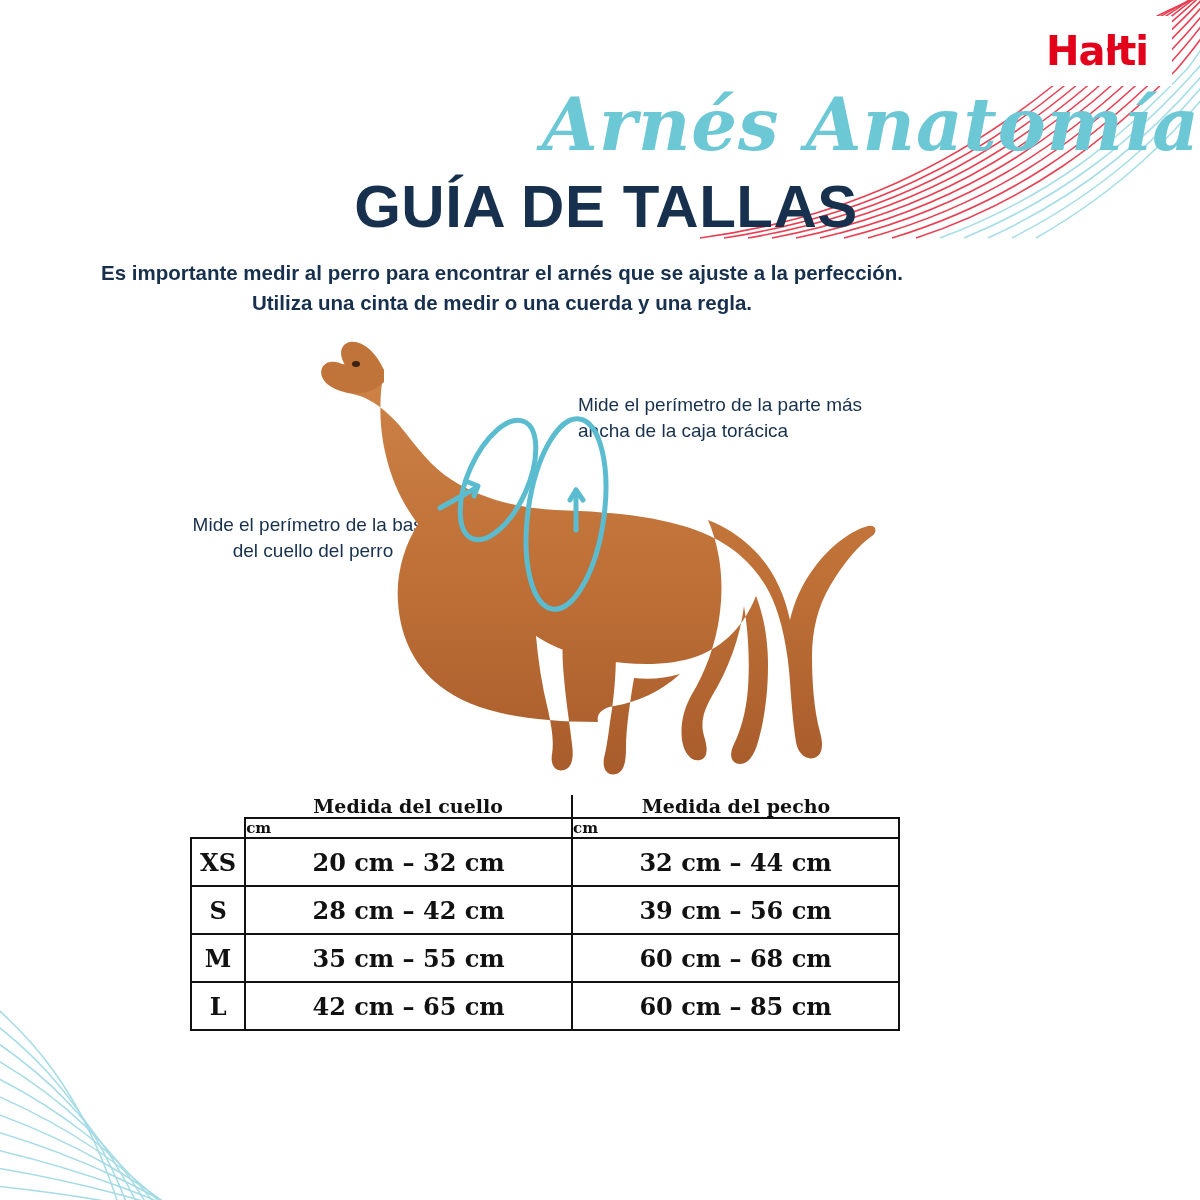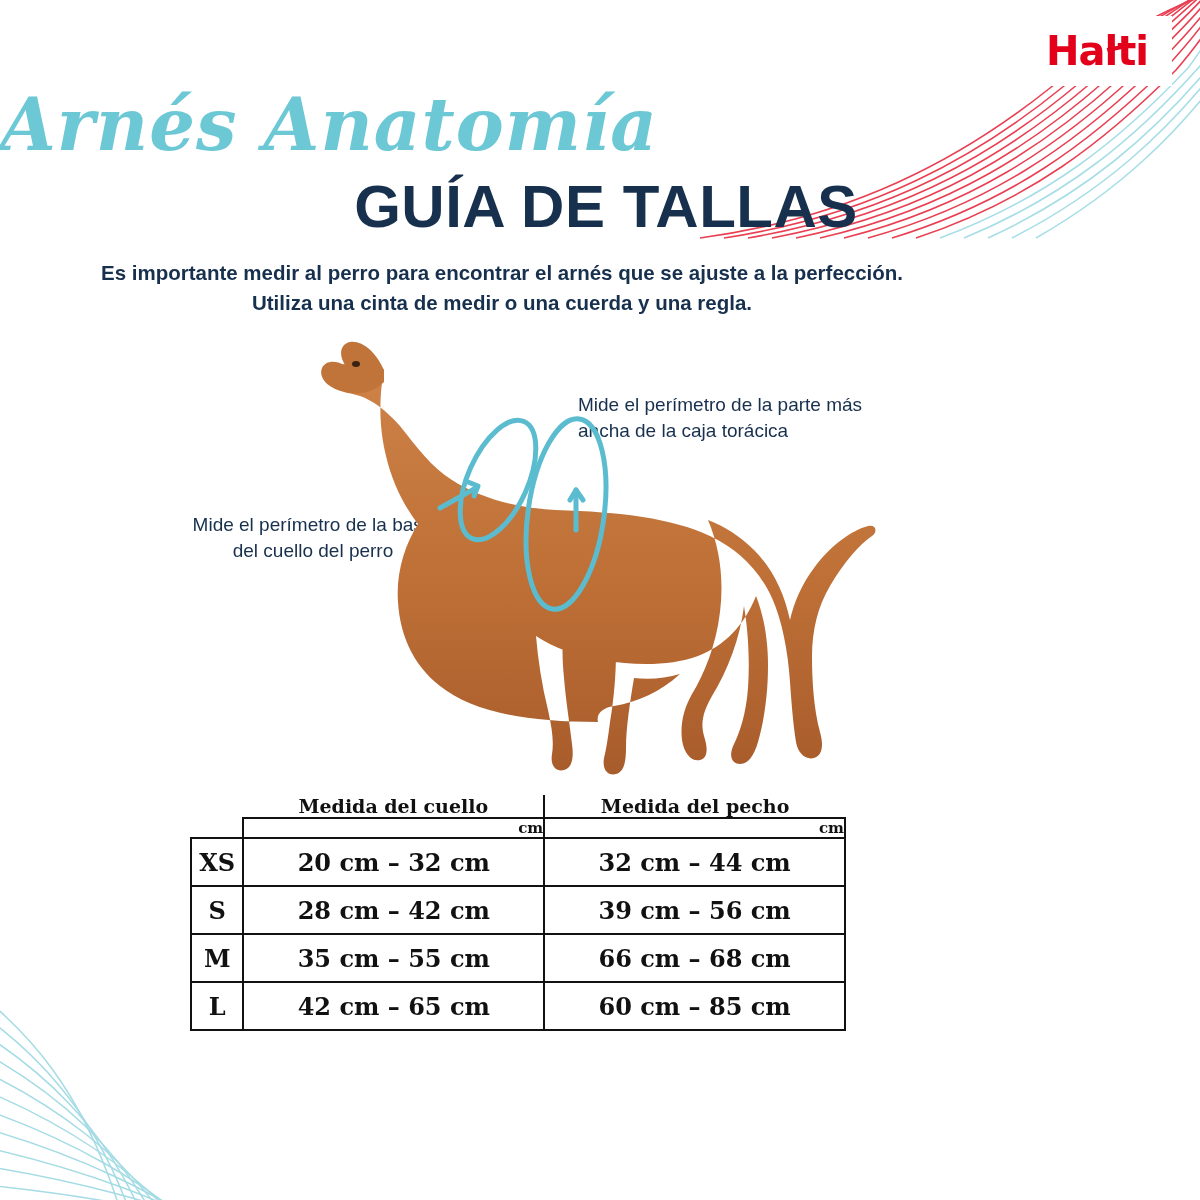--- a/index.html
+++ b/index.html
@@ -42,21 +42,21 @@
     left: 61px; top: 18px;
     width: 20px; height: 4px;
     background: #e2001a;
     transform: rotate(-12deg);
   }
 
   
   .title-script {
     position: absolute;
     top: 82px; left: 0; width: 1200px;
-    text-align: left;
+    text-align: right;
     font-family: "DejaVu Serif", serif;
     font-style: italic;
     font-weight: bold;
     font-size: 72px;
     color: #6dc8d6;
     letter-spacing: 1px;
   }
   .title-main {
     position: absolute;
     top: 172px; left: 0; width: 1200px;
@@ -91,41 +91,41 @@
   
   .dog-wrap { position: absolute; top: 330px; left: 320px; width: 560px; height: 460px; }
 
   
   .table-wrap {
     position: absolute;
     left: 190px; top: 795px;
     width: 830px;
   }
   table.size-table {
-    width: 656px;
+    width: 710px;
     border-collapse: collapse;
     color: #111111;
   }
   table.size-table td, table.size-table th {
     border: 0;
     padding: 0;
   }
   .hdr-row th {
     font-family: "DejaVu Serif", serif;
     font-weight: bold;
     font-size: 19px;
     color: #111;
     padding: 8px 0 14px 0;
     text-align: center;
   }
   .unit-row td {
     font-family: "DejaVu Serif", serif;
     font-weight: bold;
     font-size: 15px;
-    text-align: right;
+    text-align: left;
     padding: 4px 0 6px 0;
     border-radius: 8px;
   }
   .data-row td {
     font-family: "DejaVu Serif", serif;
     font-weight: bold;
     font-size: 24px;
     text-align: center;
     height: 48px;
   }
@@ -290,21 +290,21 @@
           <td class="c2 b-left b-right b-bottom b-top">32 cm – 44 cm</td>
         </tr>
         <tr class="data-row">
           <td class="sz b-left b-bottom">S</td>
           <td class="c1 b-left b-bottom">28 cm – 42 cm</td>
           <td class="c2 b-left b-right b-bottom">39 cm – 56 cm</td>
         </tr>
         <tr class="data-row">
           <td class="sz b-left b-bottom">M</td>
           <td class="c1 b-left b-bottom">35 cm – 55 cm</td>
-          <td class="c2 b-left b-right b-bottom">66 cm – 68 cm</td>
+          <td class="c2 b-left b-right b-bottom">60 cm – 68 cm</td>
         </tr>
         <tr class="data-row">
           <td class="sz b-left b-bottom">L</td>
           <td class="c1 b-left b-bottom">42 cm – 65 cm</td>
           <td class="c2 b-left b-right b-bottom">60 cm – 85 cm</td>
         </tr>
       </tbody>
     </table>
   </div>
 

